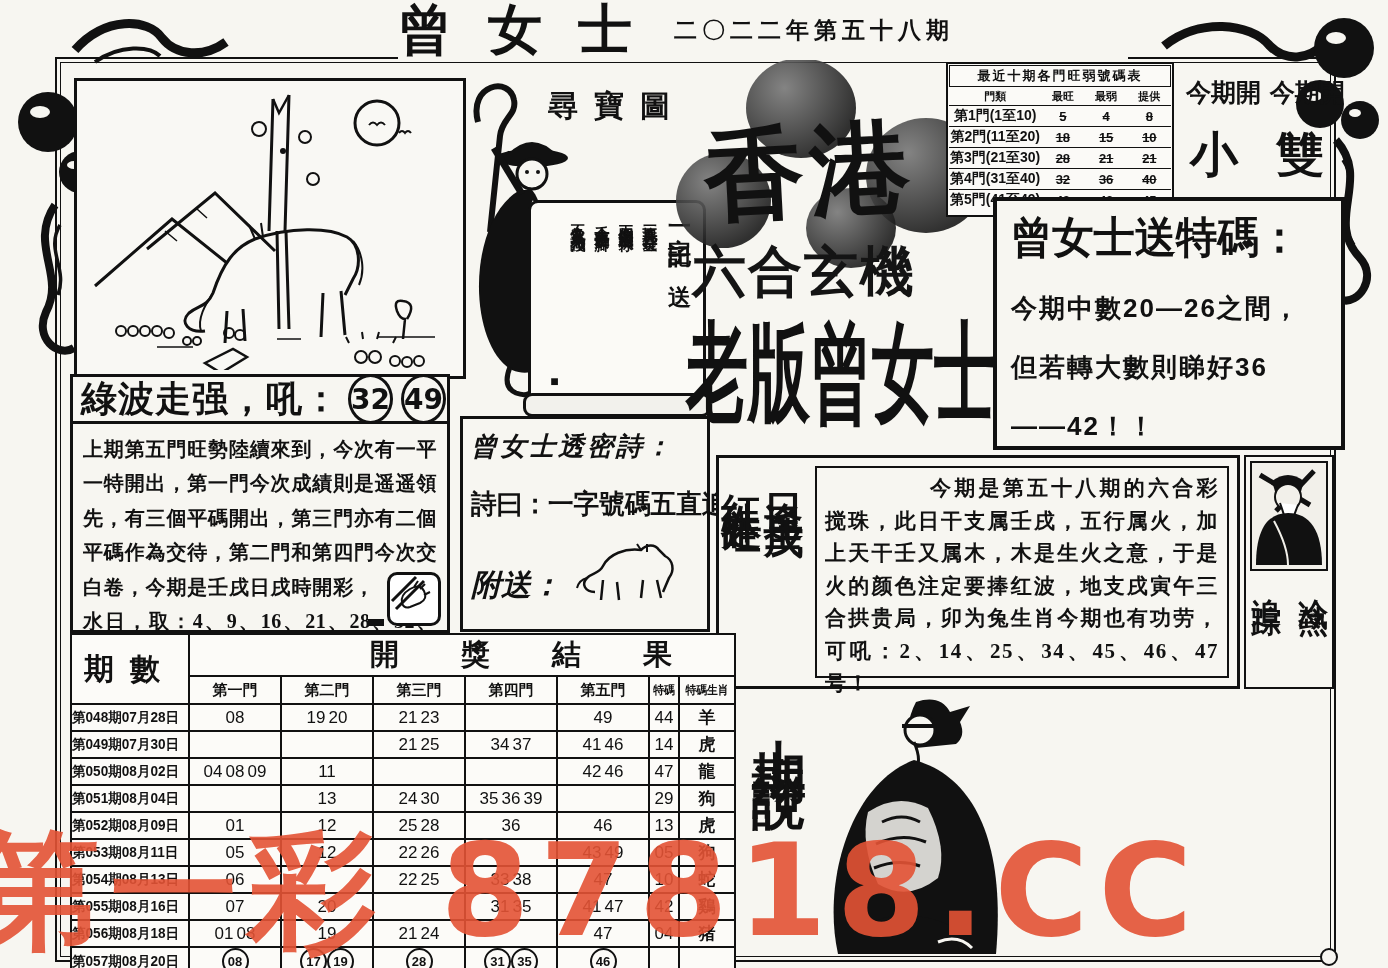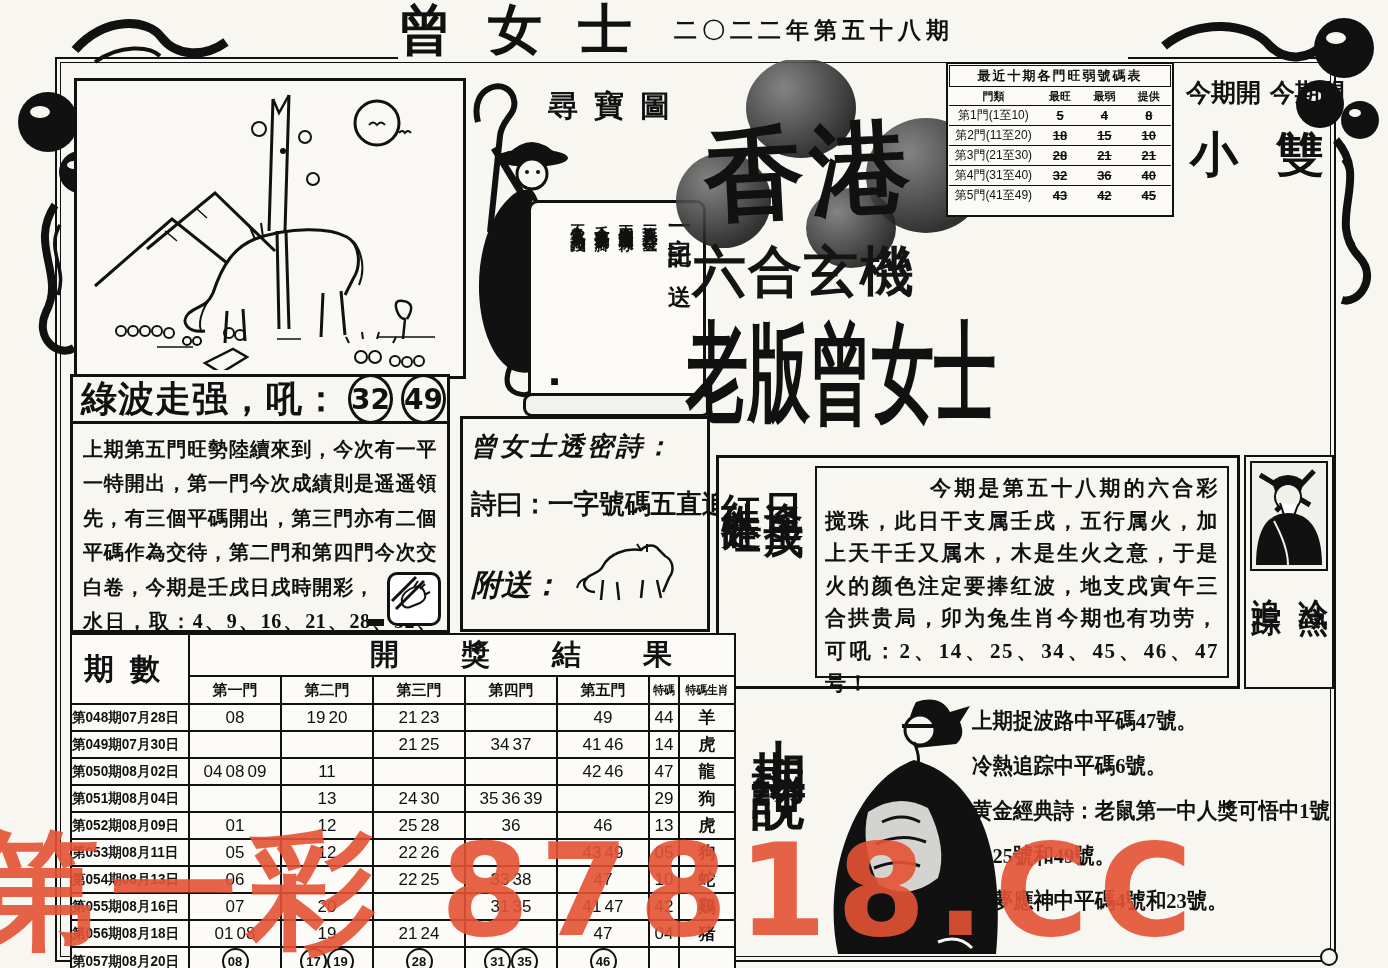--- a/index.html
+++ b/index.html
@@ -83,21 +83,21 @@
             letter-spacing:2px;white-space:nowrap;color:#141414;text-shadow:1px 1px 0 #f7f6f1 inset;}
   .logo-main{position:absolute;left:0px;top:242px;font-size:62px;font-weight:900;font-family:"DejaVu Sans",sans-serif;
              white-space:nowrap;transform:scaleY(1.75);transform-origin:top;letter-spacing:0px;}
 
   
   .hot-box{left:946px;top:62px;width:228px;height:155px;border:2px solid #111;z-index:5;background:#fbfaf7;padding:1px;box-sizing:border-box;}
   .hot-title{font-size:13px;font-weight:900;text-align:center;letter-spacing:2px;border:1px solid #111;padding:1px 0;white-space:nowrap;}
   .hot-table{width:100%;border-collapse:collapse;font-family:"Liberation Sans",sans-serif;margin-top:1px;}
   .hot-table th{font-size:11px;font-weight:700;border-bottom:1px solid #111;}
   .hot-table td{border-top:1px solid #111;text-align:center;height:16px;}
-  .h-label{font-size:12px;font-weight:400;white-space:nowrap;text-align:left;margin-left:28px;}
+  .h-label{font-size:14px;font-weight:700;white-space:nowrap;text-align:left;margin-left:28px;}
   .h-val{font-size:13px;font-weight:700;text-decoration:line-through;}
 
   
   .forecast{left:1186px;top:76px;width:142px;z-index:5;}
   .forecast-l1{font-size:25px;font-weight:900;font-family:"DejaVu Sans",sans-serif;white-space:nowrap;}
   .forecast-l2{display:flex;justify-content:space-between;padding:0 4px;margin-top:14px;font-size:48px;font-weight:900;
                font-family:"DejaVu Sans",sans-serif;}
 
   
   .special-box{left:993px;top:197px;width:352px;height:253px;border:4px solid #111;z-index:5;background:#f7f6f1;
@@ -307,20 +307,26 @@
   </div>
 
   <div class="abs forecast">
     <div class="forecast-l1">今期開 今期開</div>
     <div class="forecast-l2">
       <span>小</span>
       <span>雙</span>
     </div>
   </div>
 
+  <div class="abs special-box">
+    <div class="special-title">曾女士送特碼：</div>
+    <div class="special-line">今期中數20—26之間，</div>
+    <div class="special-line">但若轉大數則睇好36</div>
+    <div class="special-line">——42！！</div>
+  </div>
 
   <div class="abs green-box">
     <span class="green-head">綠波走强，吼：</span>
     <span class="ball">32</span>
     <span class="ball">49</span>
   </div>
 
   <div class="abs analysis-box">
     <span>上期第五門旺勢陸續來到，今次有一平一特開出，第一門今次成績則是遥遥領先，有三個平碼開出，第三門亦有二個平碼作為交待，第二門和第四門今次交白卷，今期是壬戌日戌時開彩，本日為水日，取：4、9、16、21、28、32、41、49號！</span>
     <div class="wave-tag">
@@ -548,23 +554,16 @@
     <path d="M118,10 q24,-8 34,10 l20,-6 -10,16 q6,14 -4,22 l-40,4 q-14,-20 0,-46 z" fill="#111"></path>
     <circle cx="122" cy="38" r="15" fill="#f7f6f1" stroke="#111" stroke-width="3"></circle>
     <path d="M104,34 h34" stroke="#111" stroke-width="4"></path>
     <path d="M116,50 q6,14 4,22" stroke="#111" stroke-width="3" fill="none"></path>
     <path d="M40,262 C24,190 52,92 116,68 C176,84 208,150 198,262 Z" fill="#111"></path>
     <path d="M70,120 q30,-20 60,-4 q20,40 10,70 q-30,24 -60,6 q-18,-40 -10,-72 z" fill="#f7f6f1" opacity=".85"></path>
     <path d="M84,130 q20,-10 38,0 m-44,22 q26,-12 50,-2 m-52,26 q24,-10 46,-2" stroke="#111" stroke-width="3" fill="none"></path>
     <path d="M58,240 q40,-30 96,-6 l8,28 -104,0 z" fill="#111"></path>
     <path d="M140,250 q20,-8 34,6" stroke="#f7f6f1" stroke-width="3" fill="none"></path>
   </svg>
-  <div class="abs review-text">
-    <div class="review-line">上期捉波路中平碼47號。</div>
-    <div class="review-line">冷熱追踪中平碼6號。</div>
-    <div class="review-line">黄金經典詩：老鼠第一中人獎可悟中1號</div>
-    <div class="review-line">，25號和49號。</div>
-    <div class="review-line">入夢應神中平碼4號和23號。</div>
-  </div>
 
   <div class="abs watermark" style="color: rgb(228, 83, 53);">第一彩 87818.CC</div>
 
 </div>
 
 </body></html>

